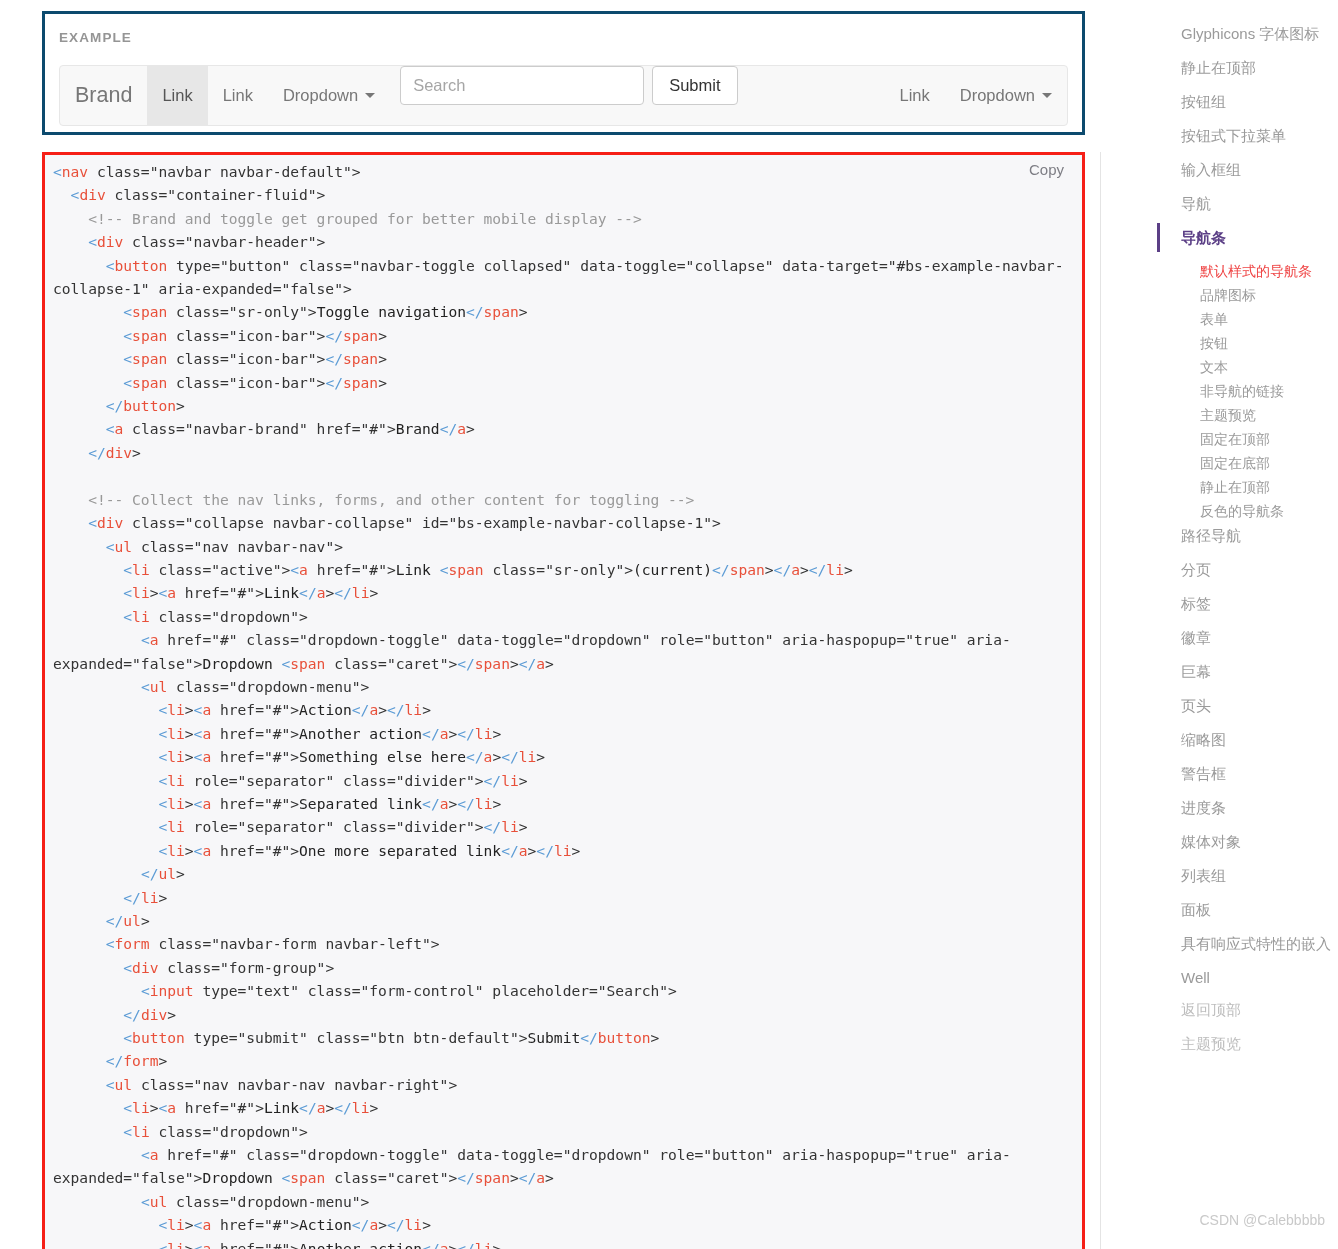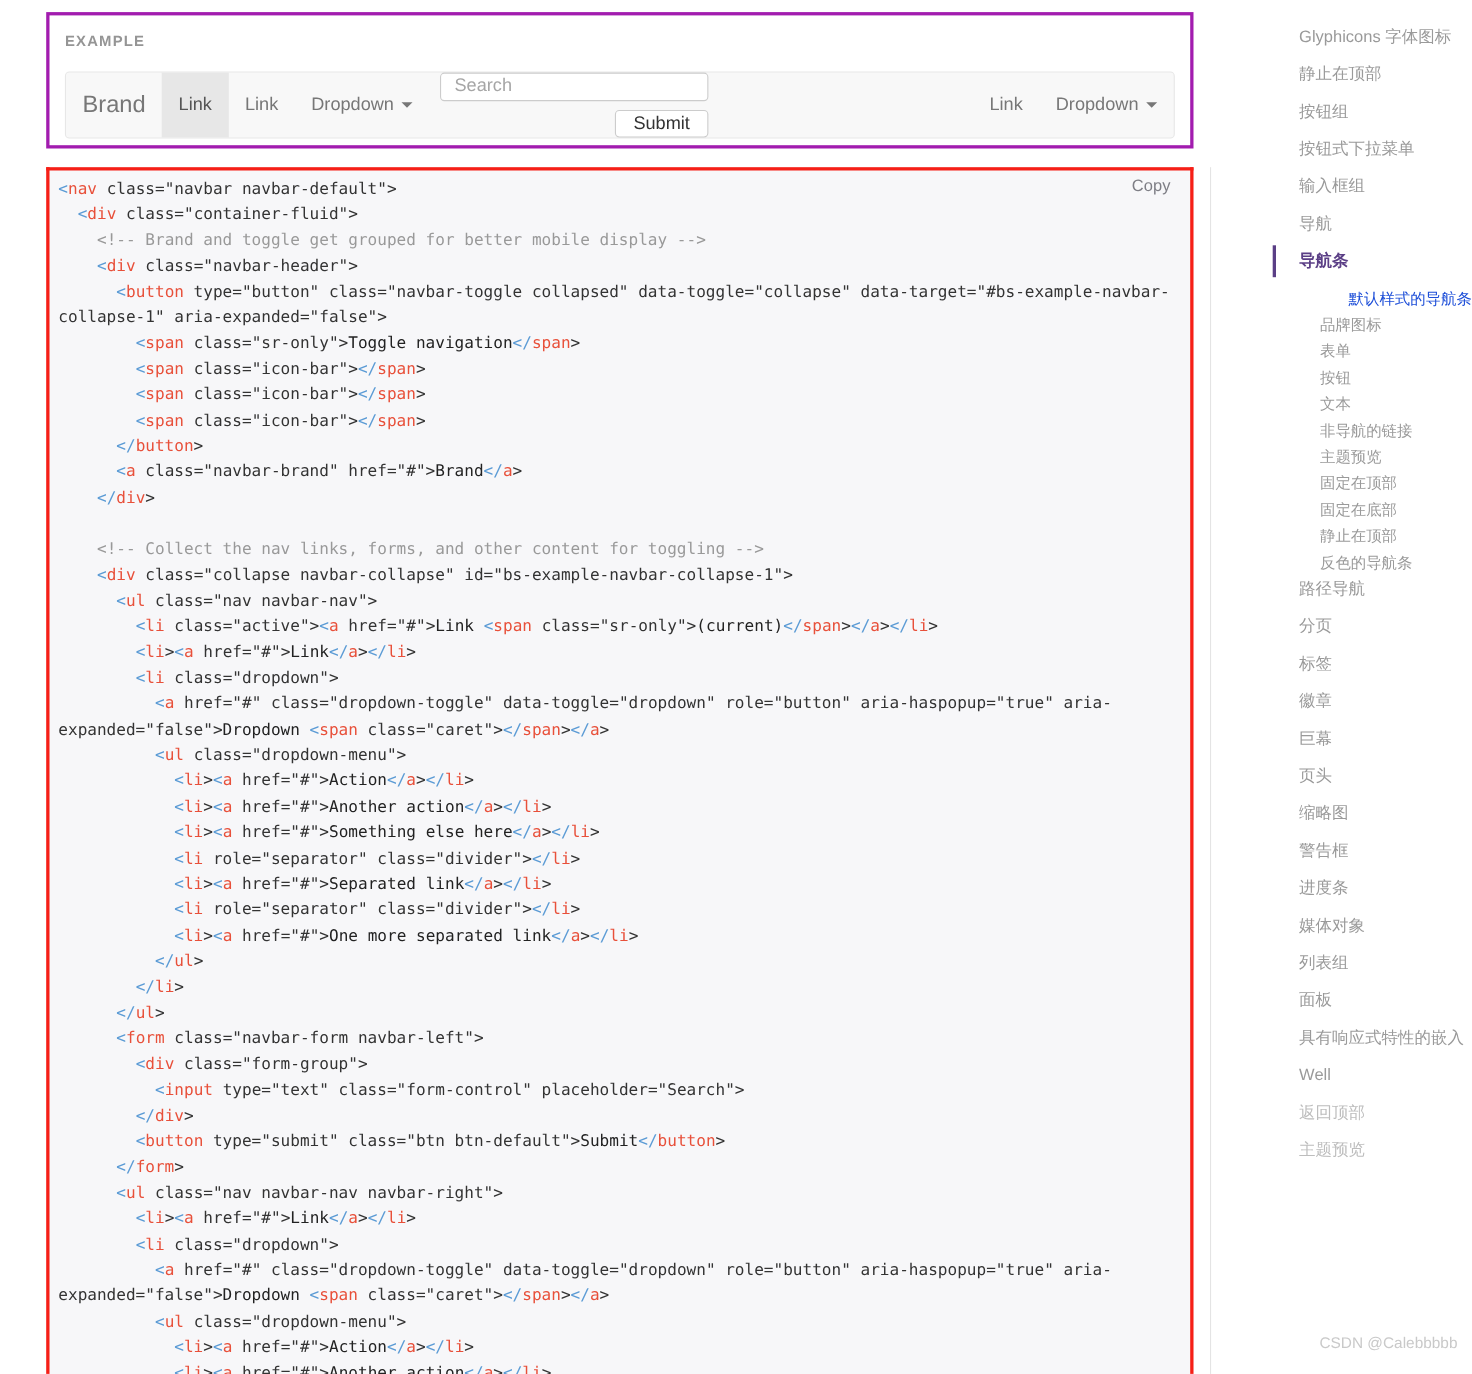--- a/index.html
+++ b/index.html
@@ -22,21 +22,21 @@
     height: 1249px;
   }
 
   
   .example-wrap {
     position: absolute;
     left: 42px;
     top: 11px;
     width: 1043px;
     height: 124px;
-    border: 3px solid #a21caf;
+    border: 3px solid #0c4a6e;
     background: #ffffff;
     box-sizing: border-box;
   }
   .example-label {
     position: absolute;
     left: 14px;
     top: 16px;
     font-size: 13.5px;
     letter-spacing: 1.1px;
     color: #959595;
@@ -83,24 +83,23 @@
     width: 0;
     height: 0;
     margin-left: 7px;
     vertical-align: middle;
     border-top: 5px solid #777777;
     border-right: 5px solid transparent;
     border-left: 5px solid transparent;
   }
   .nav-form {
     display: flex;
-    align-items: flex-end;
+    align-items: flex-start;
     gap: 8px;
     margin-left: 10px;
-    flex-direction: column;
   }
   .search-input {
     width: 244px;
     height: 39px;
     box-sizing: border-box;
     border: 1px solid #cccccc;
     border-radius: 4px;
     background: #ffffff;
     padding: 0 12px;
     font-size: 16.5px;
@@ -210,21 +209,21 @@
   }
   .sb-item.active-parent::before {
     content: "";
     position: absolute;
     left: 2px;
     top: -7px;
     width: 3px;
     height: 29px;
     background: #5b3f86;
   }
-  .sb-item.active-child { color: #1d4ed8; text-align: right; }
+  .sb-item.active-child { color: #ef4444; }
   .sb-item.muted { color: #bdbdbd; }
 
   
   .watermark {
     position: absolute;
     right: 13px;
     bottom: 21px;
     font-size: 14px;
     color: #c9c9c9;
     font-family: "Liberation Sans", sans-serif;
@@ -347,21 +346,21 @@
         <div class="sb-item lvl1">页头</div>
         <div class="sb-item lvl1">缩略图</div>
         <div class="sb-item lvl1">警告框</div>
         <div class="sb-item lvl1">进度条</div>
         <div class="sb-item lvl1">媒体对象</div>
         <div class="sb-item lvl1">列表组</div>
         <div class="sb-item lvl1">面板</div>
         <div class="sb-item lvl1">具有响应式特性的嵌入</div>
         <div class="sb-item lvl1">Well</div>
       </div>
-    <div class="sb-list" id="sb-footer" style="margin-top:16px;">
+    <div class="sb-list" id="sb-footer" style="margin-top:16px;font-family:Liberation Mono, monospace;">
         <div class="sb-item lvl1 muted">返回顶部</div>
         <div class="sb-item lvl1 muted">主题预览</div>
       </div>
   </div>
 
   <div class="watermark">CSDN @Calebbbbb</div>
 
 </div>
 
 </body></html>

